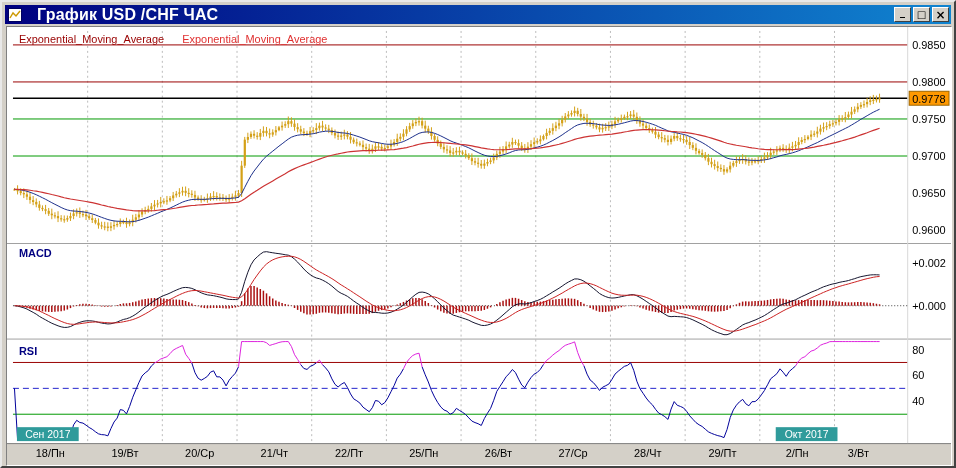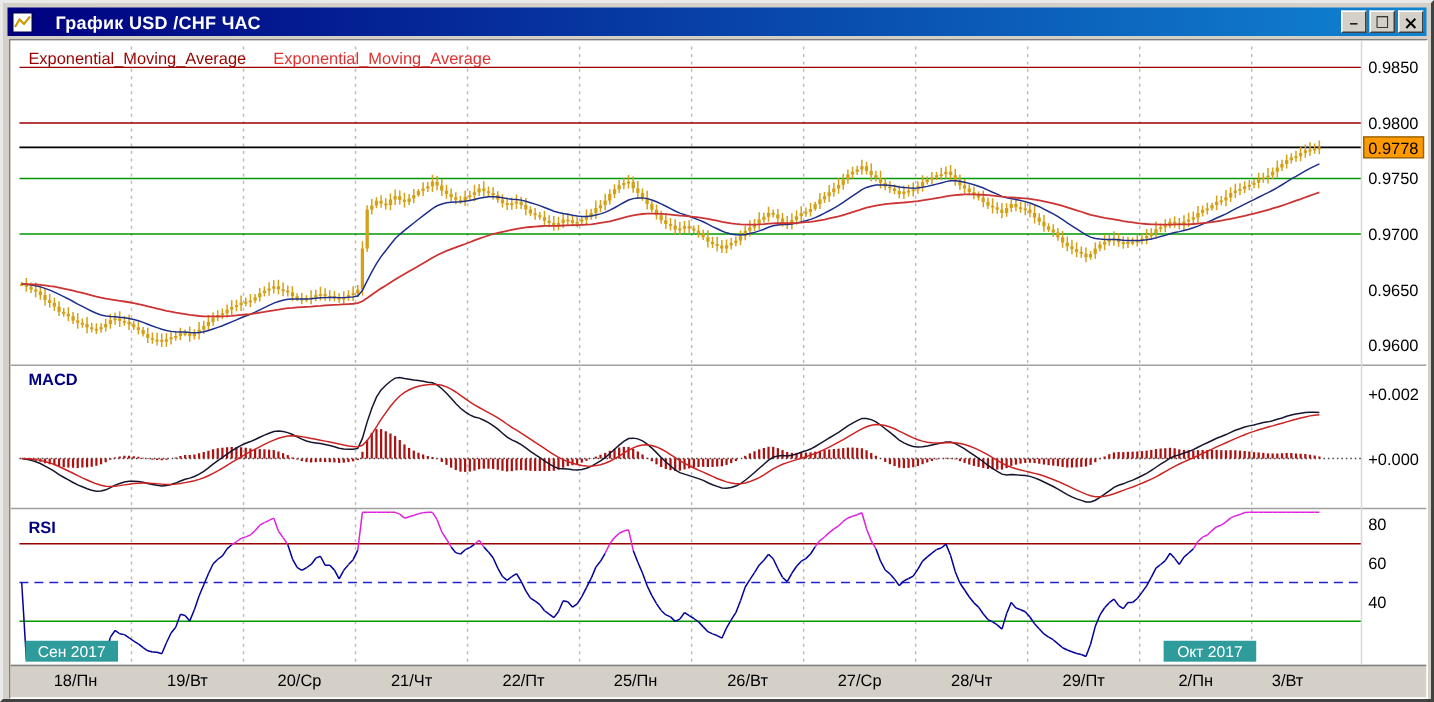--- a/index.html
+++ b/index.html
@@ -2,21 +2,21 @@
 <html><head>
 <meta charset="utf-8">
 <style>
   html,body{margin:0;padding:0;background:#9a9a9a;font-family:"Liberation Sans",sans-serif;}
   .window{position:relative;width:956px;height:468px;box-sizing:border-box;
     background:#d4d0c8;border:2px solid;border-color:#e9e9e9 #424242 #424242 #e9e9e9;}
   .titlebar{position:absolute;left:3px;top:3px;right:3px;height:19px;
     background:linear-gradient(to right,#000080,#1084d0);
     display:flex;align-items:center;padding:0 2px;box-sizing:border-box;}
   .win-icon{width:14px;height:14px;margin:0 3px 0 1px;flex:0 0 auto;}
-  .title{flex:1;color:#ffffff;font-size:12px;font-weight:bold;white-space:nowrap;
+  .title{flex:1;color:#ffffff;font-size:16px;font-weight:bold;white-space:nowrap;
     overflow:hidden;letter-spacing:.2px;padding-left:12px;}
   .tb-buttons{display:flex;gap:2px;}
   .tb-btn{width:17px;height:15px;box-sizing:border-box;background:#d4d0c8;
     border:1px solid;border-color:#ffffff #404040 #404040 #ffffff;
     font-family:"DejaVu Sans",sans-serif;font-size:10px;font-weight:bold;color:#000;
     display:flex;align-items:center;justify-content:center;line-height:1;padding:0;cursor:default;}
   .tb-btn.close{font-size:12px;}
   .tb-btn.min span{position:relative;top:-3px;}
   .chart-area{position:absolute;left:4px;top:24px;width:946px;height:440px;box-sizing:border-box;
     background:#ffffff;border:1px solid;border-color:#808080 #ffffff #ffffff #808080;}

